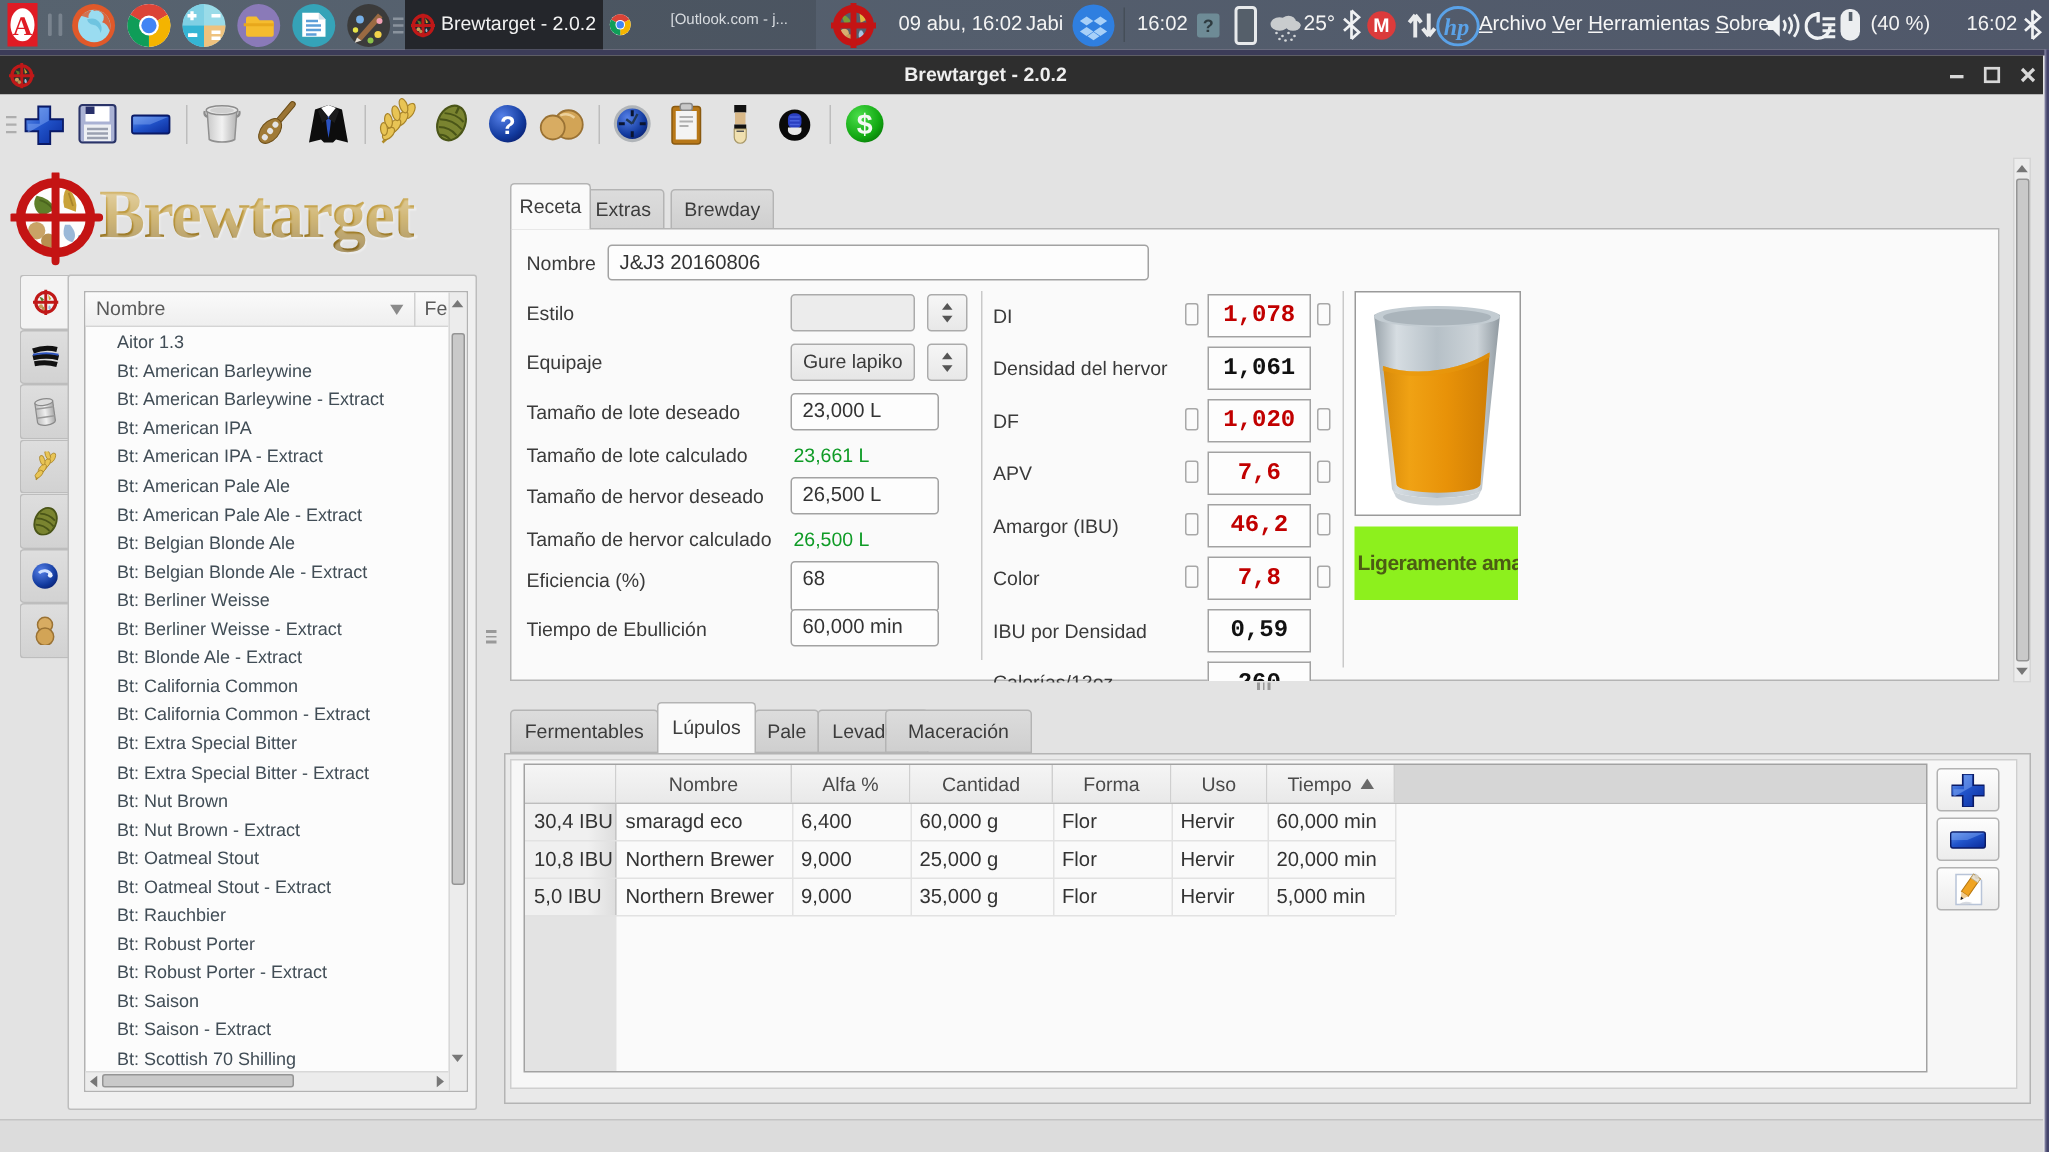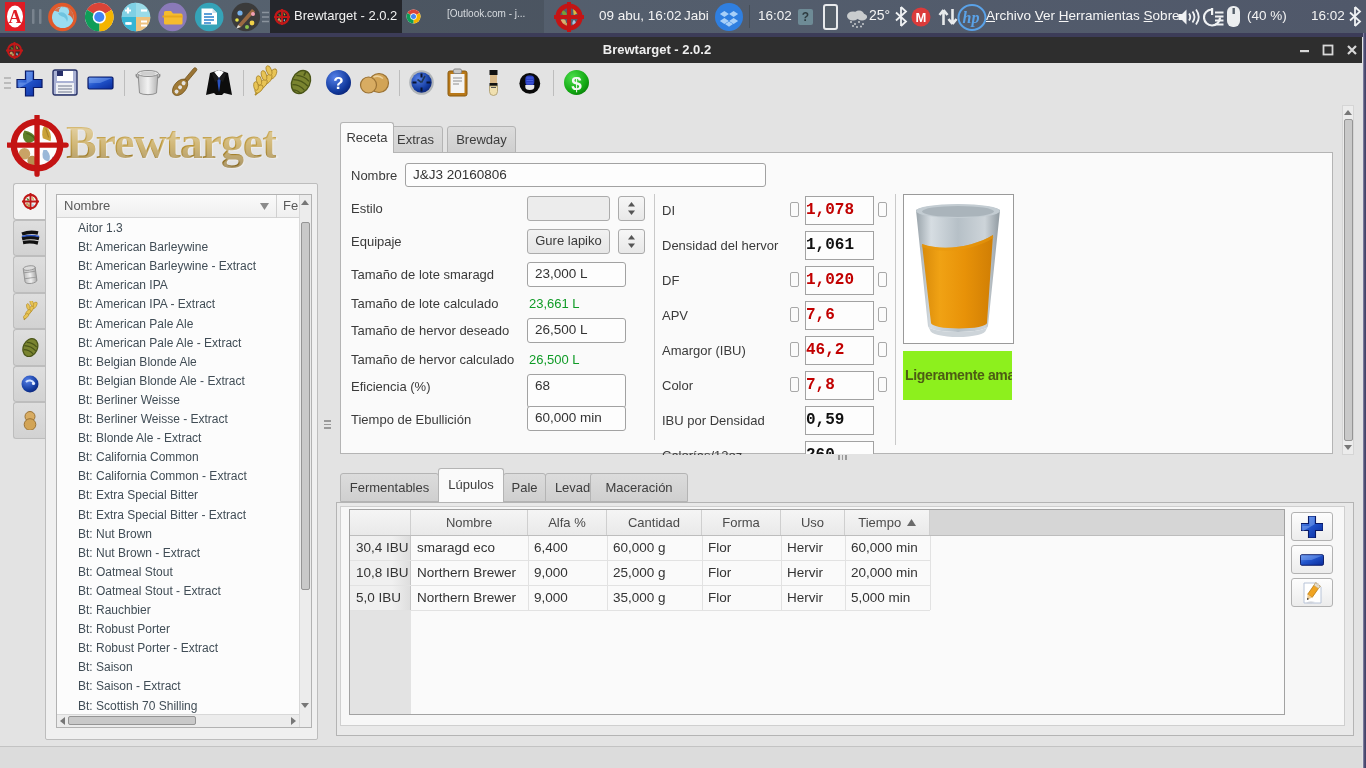--- a/index.html
+++ b/index.html
@@ -27,21 +27,21 @@
 
 .tab{position:absolute;border:1px solid #b4b4b4;background:linear-gradient(#dcdcdc,#cfcfcf);border-radius:3px 3px 0 0;color:#3c3c3c;font-size:13px;text-align:center}
 .tab.sel{background:#fafafa;border-bottom:none}
 #rpane{left:340px;top:152px;width:993px;height:302px;background:#fafafa;border:1px solid #b4b4b4;overflow:hidden}
 
 .lbl{position:absolute;font-size:13px;color:#3a3a3a;white-space:nowrap}
 .tin{position:absolute;background:#fdfdfd;border:1px solid #a2a2a2;border-radius:3px;font-size:13.5px;color:#333;line-height:22px;padding-left:7px;white-space:nowrap}
 .cmb{position:absolute;background:linear-gradient(#f2f2f2,#e6e6e6);border:1px solid #ababab;border-radius:3px;font-size:13px;color:#3a3a3a;text-align:center;line-height:21px}
 .spn{position:absolute;background:linear-gradient(#f6f6f6,#e8e8e8);border:1px solid #ababab;border-radius:3px}
 .grn{position:absolute;font-size:13px;color:#0f9b26;white-space:nowrap}
-.sbox{position:absolute;width:69px;height:29px;background:#fdfdfd;border:1px solid #a2a2a2;font-family:"Liberation Mono",monospace;font-weight:bold;font-size:16px;line-height:27px}
+.sbox{position:absolute;width:69px;height:29px;background:#fdfdfd;border:1px solid #a2a2a2;font-family:"Liberation Mono",monospace;font-weight:bold;font-size:16px;text-align:center;line-height:27px}
 .rbar{position:absolute;width:9px;height:15px;background:#fbfbfb;border:1px solid #a8a8a8;border-radius:2px}
 .red{color:#c10000}.blk{color:#111}
 
 #bpane{left:336px;top:502px;width:1018px;height:234px;background:#e9e9e9;border:1px solid #b4b4b4}
 #binner{left:340px;top:506px;width:1005px;height:220px;background:#f7f7f7;border:1px solid #cfcfcf}
 #tframe{left:349px;top:509px;width:936px;height:206px;border:1px solid #a2a2a2;background:#fafafa}
 .th{position:absolute;top:510px;height:25px;background:linear-gradient(#f5f5f5,#e9e9e9);border-right:1px solid #cfcfcf;color:#4a4a4a;font-size:13px;text-align:center;line-height:25px}
 .cell{position:absolute;font-size:13.5px;color:#333;line-height:24px;white-space:nowrap}
 .btn{position:absolute;left:1291px;width:42px;height:29px;background:linear-gradient(#fdfdfd,#ececec);border:1px solid #b2b2b2;border-radius:3px;display:flex;align-items:center;justify-content:center}
 </style></head>
@@ -536,21 +536,21 @@
 <div class="spn" style="left:618px;top:196px;width:27px;height:25px"><svg width="25" height="23">
       <path d="M12.5 5 l3.5 4.5 h-7z" fill="#555"></path>
       <path d="M12.5 18 l3.5 -4.5 h-7z" fill="#555"></path>
     </svg></div>
 <div class="lbl" style="left:351px;top:234px">Equipaje</div>
 <div class="cmb" style="left:527px;top:229px;width:83px;height:25px">Gure lapiko</div>
 <div class="spn" style="left:618px;top:229px;width:27px;height:25px"><svg width="25" height="23">
       <path d="M12.5 5 l3.5 4.5 h-7z" fill="#555"></path>
       <path d="M12.5 18 l3.5 -4.5 h-7z" fill="#555"></path>
     </svg></div>
-<div class="lbl" style="left:351px;top:267px">Tamaño de lote smaragd</div>
+<div class="lbl" style="left:351px;top:267px">Tamaño de lote deseado</div>
 <div class="tin" style="left:527px;top:262px;width:99px;height:25px">23,000 L</div>
 <div class="lbl" style="left:351px;top:296px">Tamaño de lote calculado</div>
 <div class="grn" style="left:529px;top:296px">23,661 L</div>
 <div class="lbl" style="left:351px;top:323px">Tamaño de hervor deseado</div>
 <div class="tin" style="left:527px;top:318px;width:99px;height:25px">26,500 L</div>
 <div class="lbl" style="left:351px;top:352px">Tamaño de hervor calculado</div>
 <div class="grn" style="left:529px;top:352px">26,500 L</div>
 <div class="lbl" style="left:351px;top:379px">Eficiencia (%)</div>
 <div class="tin" style="left:527px;top:374px;width:99px;height:34px">68</div>
 <div class="lbl" style="left:351px;top:412px">Tiempo de Ebullición</div>

